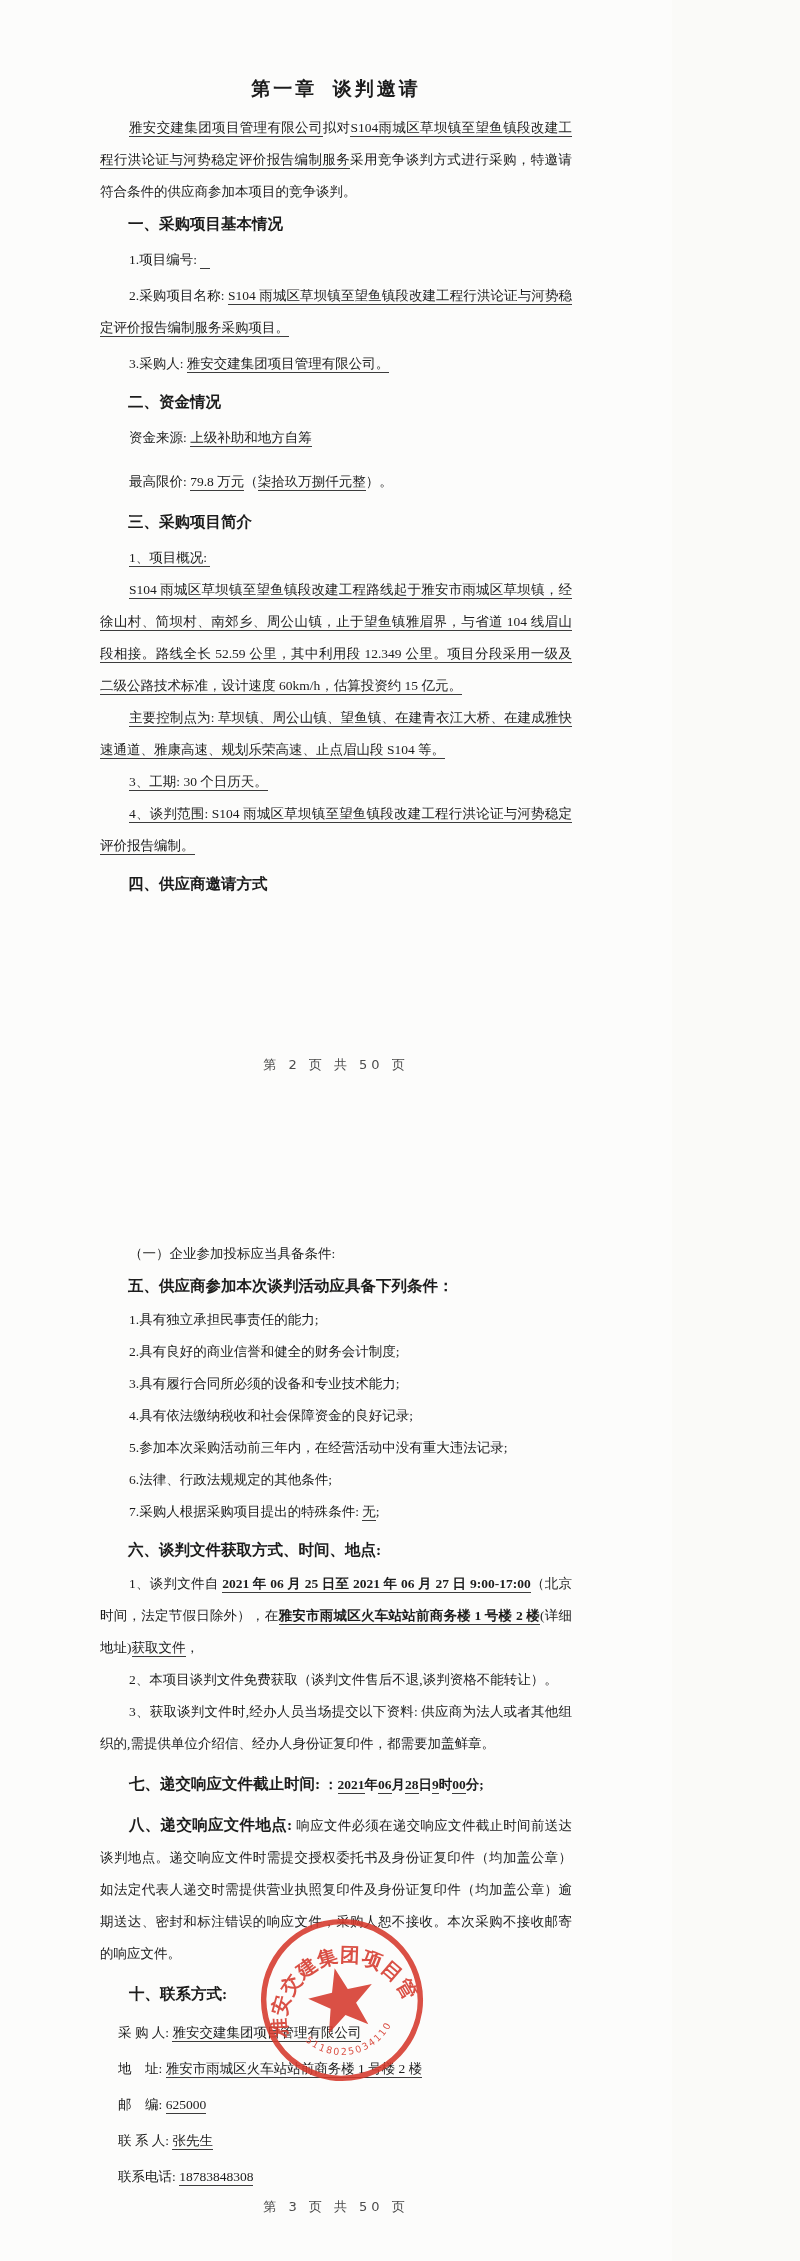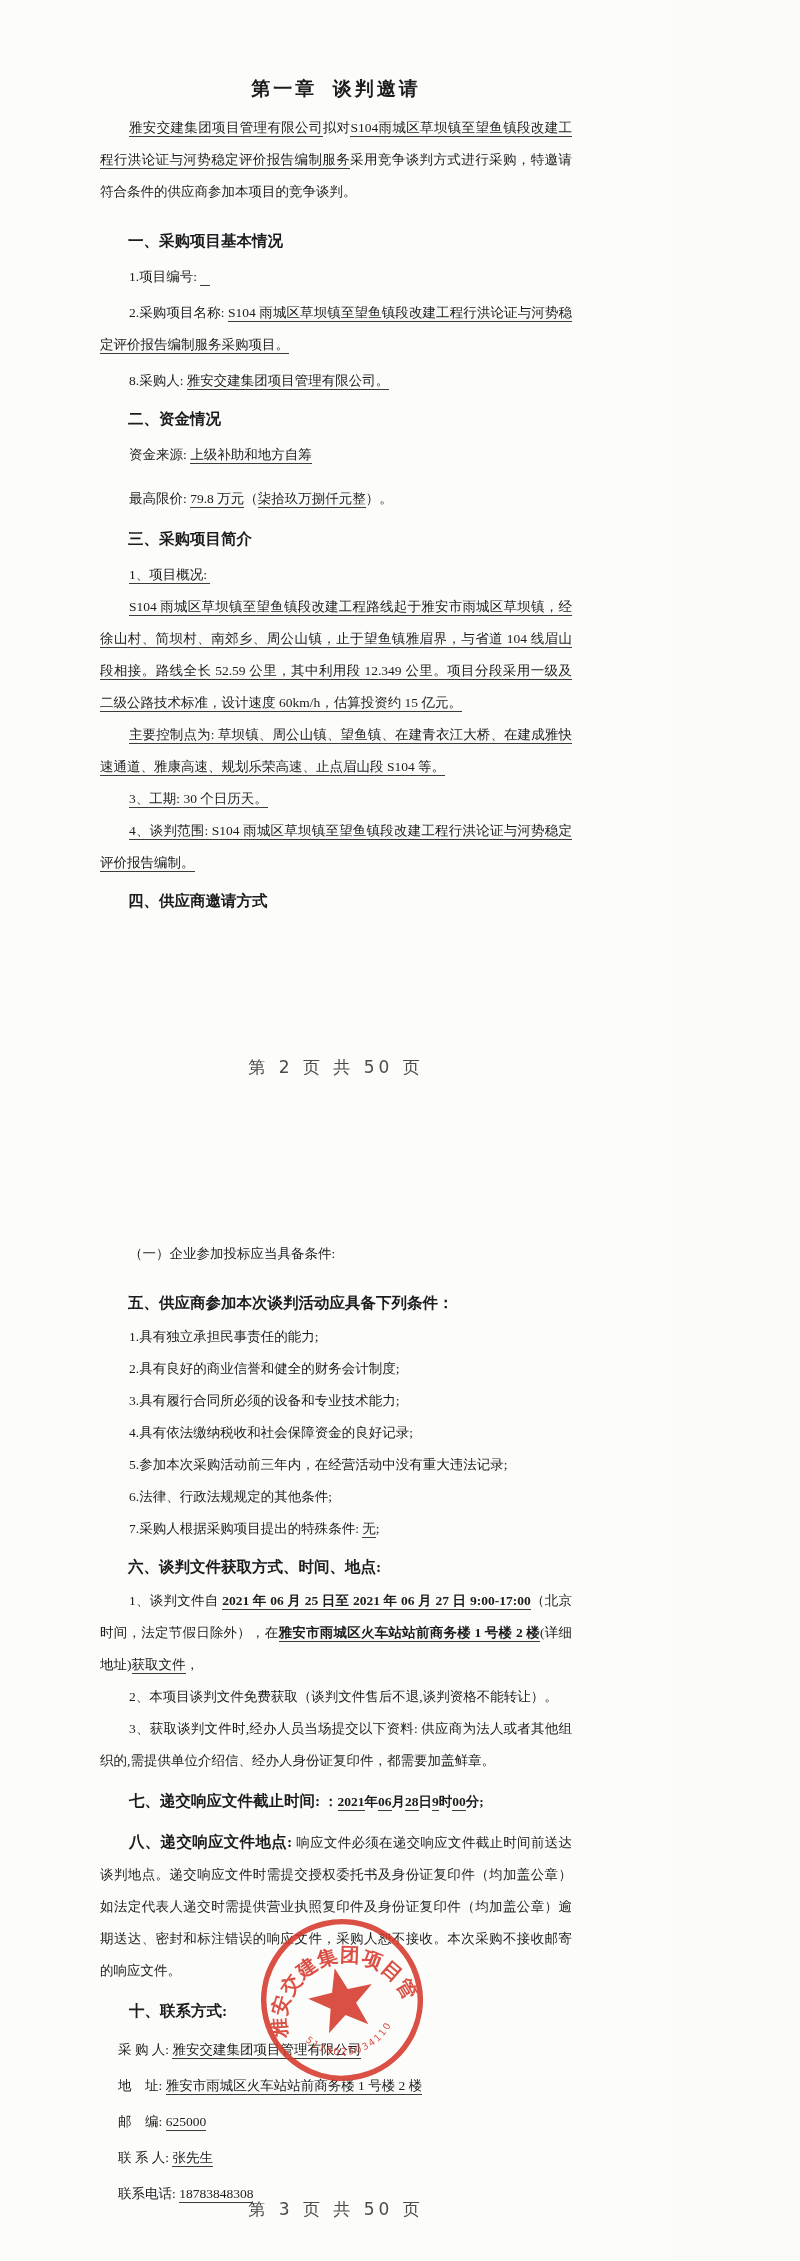--- a/index.html
+++ b/index.html
@@ -7,28 +7,28 @@
   .doc{position:relative;width:672px;background:#fcfcfb;color:#1c1c1c;
        font-family:"Liberation Serif","DejaVu Serif",serif;}
   .page{position:relative;overflow:hidden;}
   .page-1{height:1150px;}
   .page-2{height:1111px;}
   .page-content{padding:0 100px;}
   .page-1 .page-content{padding-top:74px;}
   .page-2 .page-content{padding-top:88px;}
   .blk{font-size:13.5px;line-height:32px;text-align:justify;white-space:pre-wrap;}
   .chapter{text-align:center;font-size:19px;font-weight:bold;letter-spacing:3px;margin-bottom:8px;line-height:30px;}
-  .h{font-size:15.5px;font-weight:bold;margin-left:28px;text-align:left;margin-top:17px;margin-bottom:2px;}
+  .h{font-size:15.5px;font-weight:bold;margin-left:28px;text-align:left;margin-top:0;margin-bottom:2px;}
   .p{text-indent:29px;}
   .c{margin-left:18px;line-height:31px;margin-top:5px;}
   .seg{white-space:pre-wrap;}
   .u{border-bottom:1px solid #3c3c3c;padding-bottom:1px;}
   .b{font-weight:bold;font-family:Liberation Serif, serif;}
   .hh{font-weight:bold;font-size:15.5px;}
-  .footer{position:absolute;left:0;width:100%;text-align:center;font-size:17px;color:#4b4b4b;
+  .footer{position:absolute;left:0;width:100%;text-align:center;font-size:13px;color:#4b4b4b;
           letter-spacing:4px;font-family:"DejaVu Sans","Liberation Sans",sans-serif;}
   .page-1 .footer{top:1056px;}
   .page-2 .footer{top:1048px;}
   .seal{position:absolute;left:256px;top:764px;width:172px;height:172px;opacity:.88;
         transform:rotate(-13deg);pointer-events:none;}
   .seal svg{width:100%;height:100%;display:block;}
   .seal-co{font-size:23px;font-weight:bold;fill:#d6392c;font-family:"Liberation Serif",serif;}
   .seal-num{font-size:11px;fill:#d6392c;letter-spacing:1.5px;font-family:"DejaVu Sans",sans-serif;}
 </style>
 </head>
@@ -36,21 +36,21 @@
 
 <div class="doc">
 
   <div class="page page-1">
     <div class="page-content">
         <div class="blk chapter"><span class="seg">第一章  谈判邀请</span></div>
         <div class="blk p"><span class="seg u">雅安交建集团项目管理有限公司</span><span class="seg">拟对</span><span class="seg u">S104雨城区草坝镇至望鱼镇段改建工程行洪论证与河势稳定评价报告编制服务</span><span class="seg">采用竞争谈判方式进行采购，特邀请符合条件的供应商参加本项目的竞争谈判。</span></div>
         <div class="blk h"><span class="seg">一、采购项目基本情况</span></div>
         <div class="blk p" style="margin-top: 4px;"><span class="seg">1.项目编号: </span><span class="seg u">   </span></div>
         <div class="blk p" style="margin-top: 4px;"><span class="seg">2.采购项目名称: </span><span class="seg u">S104 雨城区草坝镇至望鱼镇段改建工程行洪论证与河势稳定评价报告编制服务采购项目。</span></div>
-        <div class="blk p" style="margin-top: 4px;"><span class="seg">8.采购人: </span><span class="seg u">雅安交建集团项目管理有限公司。</span></div>
+        <div class="blk p" style="margin-top: 4px;"><span class="seg">3.采购人: </span><span class="seg u">雅安交建集团项目管理有限公司。</span></div>
         <div class="blk h" style="margin-top: 6px;"><span class="seg">二、资金情况</span></div>
         <div class="blk p" style="margin-top: 4px;"><span class="seg">资金来源: </span><span class="seg u">上级补助和地方自筹</span></div>
         <div class="blk p" style="margin-top: 12px;"><span class="seg">最高限价: </span><span class="seg u">79.8 万元</span><span class="seg">（</span><span class="seg u">柒拾玖万捌仟元整</span><span class="seg">）。</span></div>
         <div class="blk h" style="margin-top: 8px;"><span class="seg">三、采购项目简介</span></div>
         <div class="blk p" style="margin-top: 4px;"><span class="seg u">1、项目概况: </span></div>
         <div class="blk p"><span class="seg u">S104 雨城区草坝镇至望鱼镇段改建工程路线起于雅安市雨城区草坝镇，经徐山村、简坝村、南郊乡、周公山镇，止于望鱼镇雅眉界，与省道 104 线眉山段相接。路线全长 52.59 公里，其中利用段 12.349 公里。项目分段采用一级及二级公路技术标准，设计速度 60km/h，估算投资约 15 亿元。</span></div>
         <div class="blk p"><span class="seg u">主要控制点为: 草坝镇、周公山镇、望鱼镇、在建青衣江大桥、在建成雅快速通道、雅康高速、规划乐荣高速、止点眉山段 S104 等。</span></div>
         <div class="blk p"><span class="seg u">3、工期: 30 个日历天。</span></div>
         <div class="blk p"><span class="seg u">4、谈判范围: S104 雨城区草坝镇至望鱼镇段改建工程行洪论证与河势稳定评价报告编制。</span></div>
         <div class="blk h" style="margin-top: 6px;"><span class="seg">四、供应商邀请方式</span></div>

